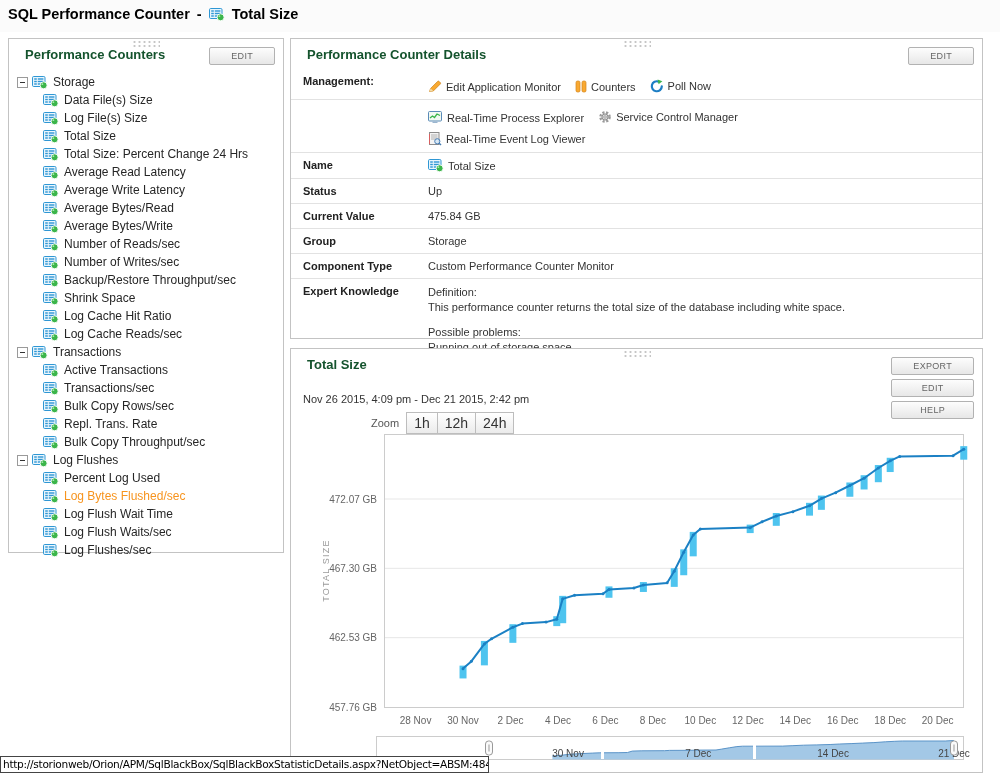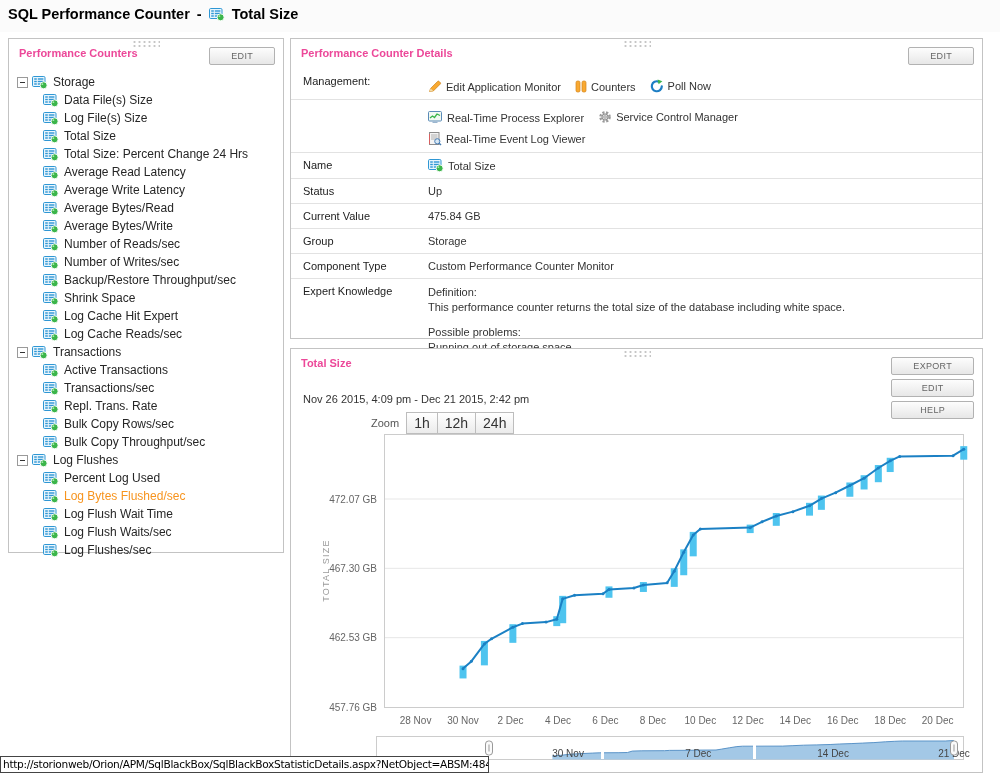--- a/index.html
+++ b/index.html
@@ -17,40 +17,40 @@
   
   .panel { position:absolute; background:#fff; border:1px solid #c3c3c3; }
   #sidebar    { left:8px;   top:38px;  width:276px; height:515px; }
   #details    { left:290px; top:38px;  width:693px; height:301px; }
   #chartpanel { left:290px; top:348px; width:693px; height:425px; }
   .drag-dots { position:absolute; top:1px; left:50%; transform:translateX(-50%);
     width:28px; height:7px;
     background-image:radial-gradient(circle, #c6c6c6 1px, transparent 1.2px);
     background-size:5px 4px; }
   .panel-header { display:flex; justify-content:space-between; align-items:flex-start; padding:8px 8px 4px 10px; }
-  .panel-title { font-weight:bold; font-size:11px; color:#ec4899; }
+  .panel-title { font-weight:bold; font-size:13px; color:#14532d;margin-left:6px; }
   .btn { font-size:9px; color:#666; background:linear-gradient(#fdfdfd,#e7e7e7);
     border:1px solid #b2b2b2; border-radius:2px; padding:3px 21px; cursor:pointer;
     font-family:"Liberation Sans",sans-serif; letter-spacing:0.3px; }
   .btn-group { display:flex; gap:4px;flex-direction:column; }
 
   
   #tree { padding:4px 4px 8px 8px; font-size:12px; color:#262626; }
   .tree-row { display:flex; align-items:center; height:18px; gap:4px; cursor:pointer; white-space:nowrap; }
   .tree-child { margin-left:26px; }
   .minus-box { width:11px; height:11px; border:1px solid #9a9a9a; background:#fff; position:relative; flex:0 0 auto; }
   .minus-box::after { content:""; position:absolute; left:2px; top:4px; width:5px; height:1px; background:#333; }
   .tree-icon { width:17px; height:13px; flex:0 0 auto; }
   .tree-icon svg { display:block; }
 
   
   .drows { font-size:11px; color:#333; }
   .drow { display:flex; border-top:1px solid #e2e2e2; padding:6px 10px 6px 12px; }
   .drow.first { border-top:none; }
-  .dlabel { width:125px; flex:0 0 auto; font-weight:normal; color:#222; }
+  .dlabel { width:125px; flex:0 0 auto; font-weight:bold; color:#222; }
   .dvalue { flex:1; color:#333; }
   .mgmt-line { display:flex; align-items:flex-end; gap:14px; min-height:18px; }
   .mgmt-link { display:flex; align-items:center; gap:4px; cursor:pointer; color:#333; }
   .mgmt-link .ic { display:flex; }
   .name-value { display:flex; align-items:flex-end; gap:3px; }
   .ek p { margin:0; line-height:1.35; }
   .ek .gap { height:10px; }
 
   
   .chart-subtitle { position:absolute; left:12px; top:44px; font-size:11px; color:#333; }
@@ -315,21 +315,21 @@
             <rect x="2.2" y="2.3" width="2.6" height="1.4" fill="#2f97d4"></rect>
             <rect x="5.8" y="2.3" width="5.6" height="1.4" fill="#2f97d4"></rect>
             <rect x="2.2" y="4.8" width="2.6" height="1.4" fill="#2f97d4"></rect>
             <rect x="5.8" y="4.8" width="5.6" height="1.4" fill="#2f97d4"></rect>
             <rect x="2.2" y="7.3" width="2.6" height="1.4" fill="#2f97d4"></rect>
             <rect x="5.8" y="7.3" width="5.6" height="1.4" fill="#2f97d4"></rect>
             <circle cx="11.6" cy="9.3" r="3.5" fill="#3bb54a" stroke="#ffffff" stroke-width="0.9"></circle>
             <circle cx="10.4" cy="8.2" r="0.9" fill="#a5e8af"></circle>
           </svg>
         </span>
-        <span>Log Cache Hit Expert</span>
+        <span>Log Cache Hit Ratio</span>
       </div>
       <div class="tree-row tree-child">
         <span class="tree-icon">
           <svg width="16" height="13" viewBox="0 0 16 13">
             <rect x="0.5" y="0.5" width="12.5" height="10" rx="1.2" fill="#eaf6fd" stroke="#2f97d4"></rect>
             <rect x="2.2" y="2.3" width="2.6" height="1.4" fill="#2f97d4"></rect>
             <rect x="5.8" y="2.3" width="5.6" height="1.4" fill="#2f97d4"></rect>
             <rect x="2.2" y="4.8" width="2.6" height="1.4" fill="#2f97d4"></rect>
             <rect x="5.8" y="4.8" width="5.6" height="1.4" fill="#2f97d4"></rect>
             <rect x="2.2" y="7.3" width="2.6" height="1.4" fill="#2f97d4"></rect>
@@ -396,37 +396,37 @@
             <rect x="2.2" y="2.3" width="2.6" height="1.4" fill="#2f97d4"></rect>
             <rect x="5.8" y="2.3" width="5.6" height="1.4" fill="#2f97d4"></rect>
             <rect x="2.2" y="4.8" width="2.6" height="1.4" fill="#2f97d4"></rect>
             <rect x="5.8" y="4.8" width="5.6" height="1.4" fill="#2f97d4"></rect>
             <rect x="2.2" y="7.3" width="2.6" height="1.4" fill="#2f97d4"></rect>
             <rect x="5.8" y="7.3" width="5.6" height="1.4" fill="#2f97d4"></rect>
             <circle cx="11.6" cy="9.3" r="3.5" fill="#3bb54a" stroke="#ffffff" stroke-width="0.9"></circle>
             <circle cx="10.4" cy="8.2" r="0.9" fill="#a5e8af"></circle>
           </svg>
         </span>
+        <span>Bulk Copy Rows/sec</span>
+      </div>
+      <div class="tree-row tree-child">
+        <span class="tree-icon">
+          <svg width="16" height="13" viewBox="0 0 16 13">
+            <rect x="0.5" y="0.5" width="12.5" height="10" rx="1.2" fill="#eaf6fd" stroke="#2f97d4"></rect>
+            <rect x="2.2" y="2.3" width="2.6" height="1.4" fill="#2f97d4"></rect>
+            <rect x="5.8" y="2.3" width="5.6" height="1.4" fill="#2f97d4"></rect>
+            <rect x="2.2" y="4.8" width="2.6" height="1.4" fill="#2f97d4"></rect>
+            <rect x="5.8" y="4.8" width="5.6" height="1.4" fill="#2f97d4"></rect>
+            <rect x="2.2" y="7.3" width="2.6" height="1.4" fill="#2f97d4"></rect>
+            <rect x="5.8" y="7.3" width="5.6" height="1.4" fill="#2f97d4"></rect>
+            <circle cx="11.6" cy="9.3" r="3.5" fill="#3bb54a" stroke="#ffffff" stroke-width="0.9"></circle>
+            <circle cx="10.4" cy="8.2" r="0.9" fill="#a5e8af"></circle>
+          </svg>
+        </span>
         <span>Repl. Trans. Rate</span>
-      </div>
-      <div class="tree-row tree-child">
-        <span class="tree-icon">
-          <svg width="16" height="13" viewBox="0 0 16 13">
-            <rect x="0.5" y="0.5" width="12.5" height="10" rx="1.2" fill="#eaf6fd" stroke="#2f97d4"></rect>
-            <rect x="2.2" y="2.3" width="2.6" height="1.4" fill="#2f97d4"></rect>
-            <rect x="5.8" y="2.3" width="5.6" height="1.4" fill="#2f97d4"></rect>
-            <rect x="2.2" y="4.8" width="2.6" height="1.4" fill="#2f97d4"></rect>
-            <rect x="5.8" y="4.8" width="5.6" height="1.4" fill="#2f97d4"></rect>
-            <rect x="2.2" y="7.3" width="2.6" height="1.4" fill="#2f97d4"></rect>
-            <rect x="5.8" y="7.3" width="5.6" height="1.4" fill="#2f97d4"></rect>
-            <circle cx="11.6" cy="9.3" r="3.5" fill="#3bb54a" stroke="#ffffff" stroke-width="0.9"></circle>
-            <circle cx="10.4" cy="8.2" r="0.9" fill="#a5e8af"></circle>
-          </svg>
-        </span>
-        <span>Bulk Copy Rows/sec</span>
       </div>
       <div class="tree-row tree-child">
         <span class="tree-icon">
           <svg width="16" height="13" viewBox="0 0 16 13">
             <rect x="0.5" y="0.5" width="12.5" height="10" rx="1.2" fill="#eaf6fd" stroke="#2f97d4"></rect>
             <rect x="2.2" y="2.3" width="2.6" height="1.4" fill="#2f97d4"></rect>
             <rect x="5.8" y="2.3" width="5.6" height="1.4" fill="#2f97d4"></rect>
             <rect x="2.2" y="4.8" width="2.6" height="1.4" fill="#2f97d4"></rect>
             <rect x="5.8" y="4.8" width="5.6" height="1.4" fill="#2f97d4"></rect>
             <rect x="2.2" y="7.3" width="2.6" height="1.4" fill="#2f97d4"></rect>

